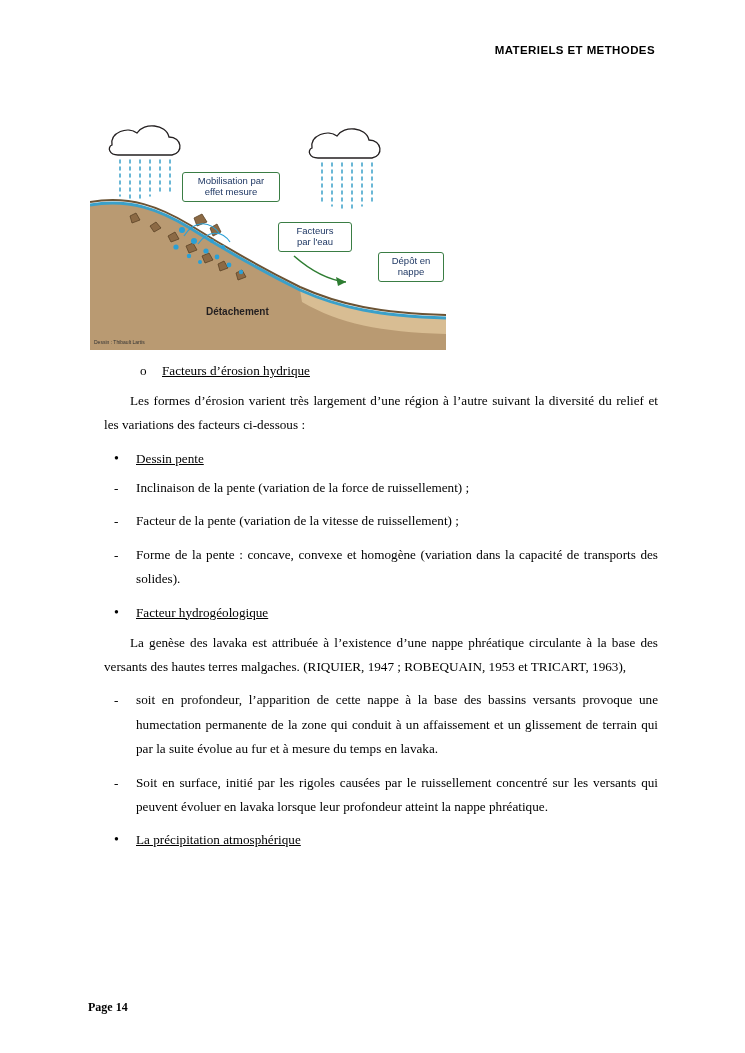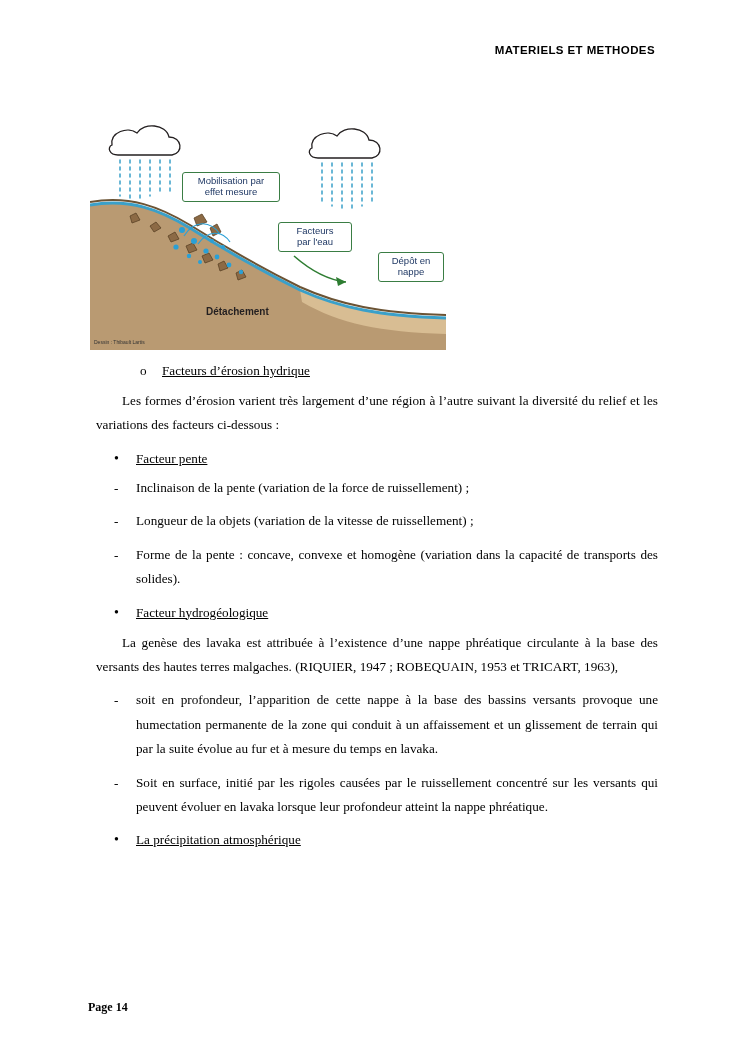--- a/index.html
+++ b/index.html
@@ -92,21 +92,21 @@
     font-weight: bold;
     line-height: 1.45;
     width: 570px;
   }
 
   
   p.para {
     font-size: 13.2px;
     line-height: 1.85;
     text-align: justify;
-    margin: 10px 0 0 8px;
+    margin: 10px 0 0 16px;
     text-indent: 26px;
   }
 
   .bullet-o {
     display: flex;
     margin: 13px 0 0 0;
     padding-left: 52px;
     font-size: 13.2px;
     align-items: baseline;
   }
@@ -242,31 +242,31 @@
 
     <div class="bullet-o">
       <span class="mark">o</span>
       <span class="txt">Facteurs d’érosion hydrique</span>
     </div>
 
     <p class="para">Les formes d’érosion varient très largement d’une région à l’autre suivant la diversité du relief et les variations des facteurs ci-dessous :</p>
 
     <div class="bullet-dot">
       <span class="mark">•</span>
-      <span class="txt">Facteur pente</span>
+      <span class="txt">Dessin pente</span>
     </div>
 
 
     <div class="dash-item">
       <span class="mark">-</span>
       <span class="txt">Inclinaison de la pente (variation de la force de ruissellement) ;</span>
     </div>
     <div class="dash-item">
       <span class="mark">-</span>
-      <span class="txt">Longueur de la objets (variation de la vitesse de ruissellement) ;</span>
+      <span class="txt">Facteur de la pente (variation de la vitesse de ruissellement) ;</span>
     </div>
     <div class="dash-item">
       <span class="mark">-</span>
       <span class="txt">Forme de la pente : concave, convexe et homogène (variation dans la capacité de transports des solides).</span>
     </div>
 
     <div class="bullet-dot">
       <span class="mark">•</span>
       <span class="txt">Facteur hydrogéologique</span>
     </div>

